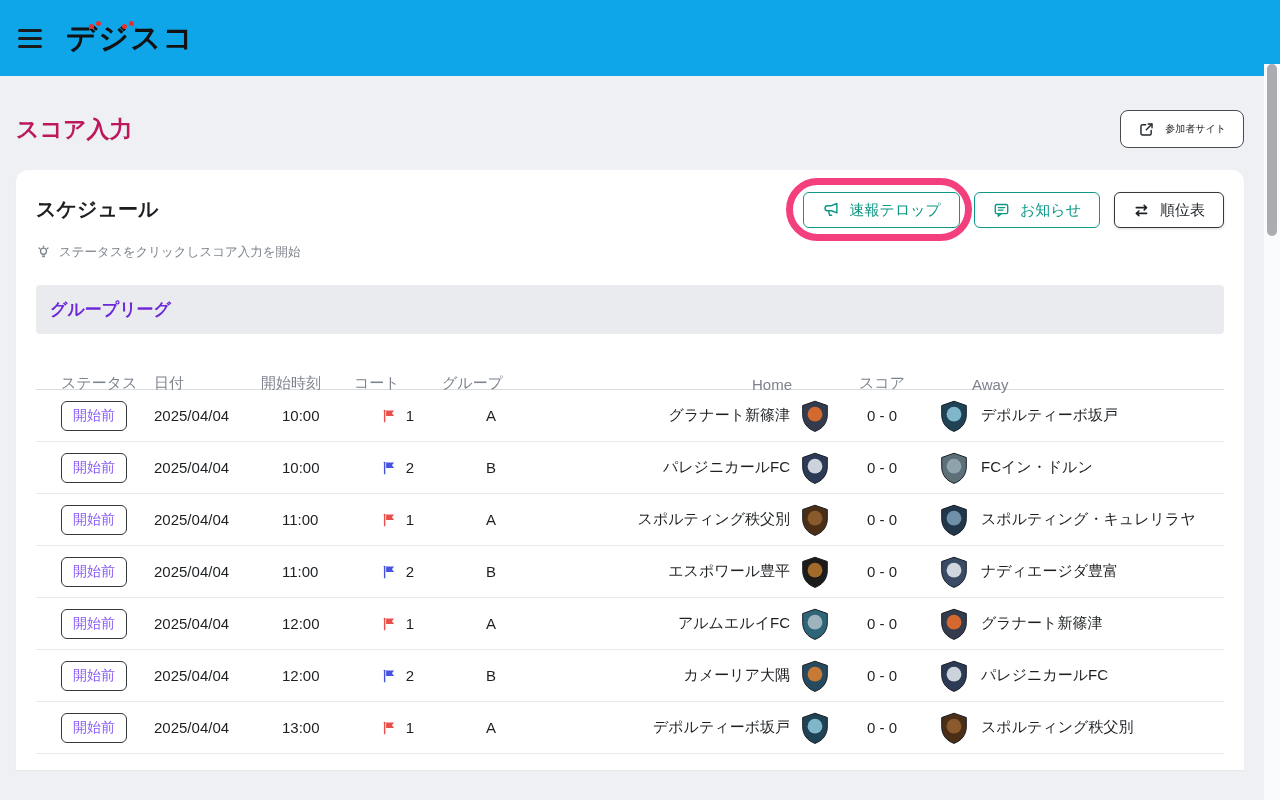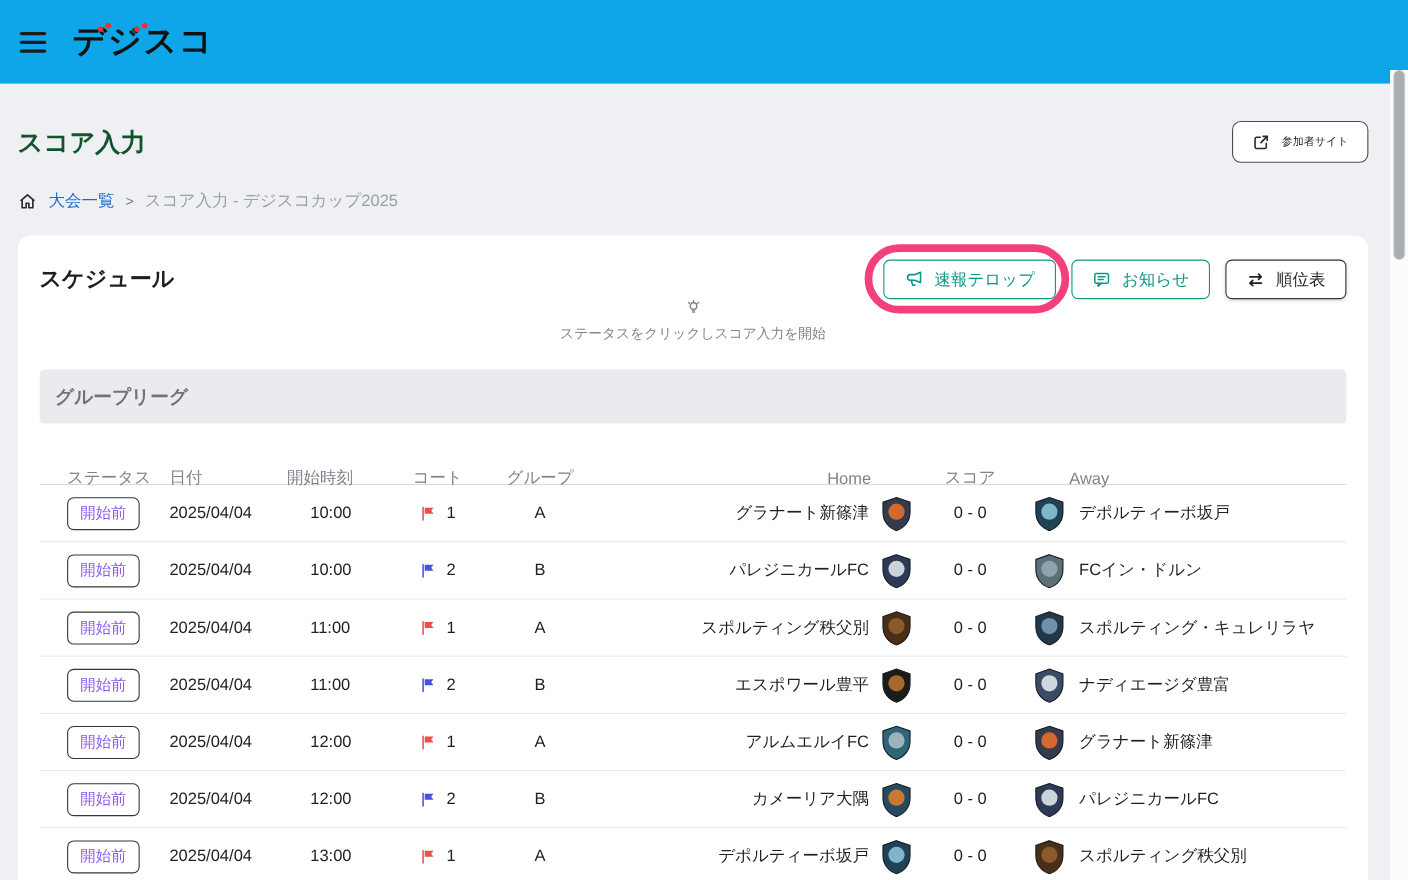--- a/index.html
+++ b/index.html
@@ -13,47 +13,47 @@
   .header { height:76px; background:#0ea5e9; display:flex; align-items:center; padding:0 16px; }
   .burger { width:24px; height:19px; display:flex; flex-direction:column; justify-content:space-between; cursor:pointer; margin:0 24px 0 2px; }
   .burger span { display:block; height:3px; background:#1b1b1b; border-radius:2px; }
   .logo { position:relative; font-size:30px; font-weight:800; letter-spacing:1.5px; color:#121212; cursor:pointer; line-height:1; }
   .logo i { position:absolute; width:5px; height:5px; border-radius:50%; background:var(--logo-red,#e8312f); }
   .logo .d1 { left:23px; top:1px; } .logo .d2 { left:30px; top:-2px; }
   .logo .d3 { left:56px; top:1px; } .logo .d4 { left:63px; top:-2px; }
   
   .page { padding:0 36px 0 16px; }
   .title-row { margin-top:34px; display:flex; justify-content:space-between; align-items:center; }
-  h1 { margin:0; font-size:23px; font-weight:bold; color:#14532d; }
+  h1 { margin:0; font-size:23px; font-weight:bold; color:#be185d; }
   .btn-participant { display:inline-flex; align-items:center; gap:10px; height:38px; padding:0 17px; background:#fff;
     border:1px solid #474c51; border-radius:8px; font-size:10px; color:#202428; cursor:pointer; font-family:inherit; }
   .breadcrumb { margin-top:25px; display:flex; align-items:center; gap:10px; font-size:15px; }
   .crumb-link { color:var(--link-blue,#1b6ed3); cursor:pointer; }
   .crumb-sep { color:#7d838a; font-size:13px; }
   .crumb-cur { color:#9aa0a6; }
   
   .card { margin-top:22px; background:#fff; border-radius:12px 12px 0 0; padding:22px 20px 0; height:600px;
     box-shadow:0 1px 2px rgba(60,64,67,.06); }
   .card-head { display:flex; justify-content:space-between; align-items:flex-start; }
   h2 { margin:4px 0 0; font-size:20px; font-weight:bold; color:#1c1e21; }
   .actions { display:flex; gap:14px; }
   .ring-wrap { position:relative; }
   .ring { position:absolute; top:-14px; bottom:-13px; left:-17px; right:-12px; border:7px solid var(--highlight-pink,#f43f7f);
     border-radius:33px; pointer-events:none; z-index:2; }
   .btn { display:inline-flex; align-items:center; gap:10px; height:36px; padding:0 18px; background:#fff; border-radius:6px;
     font-size:15px; cursor:pointer; font-family:inherit; }
   .btn.teal { border:1px solid var(--accent-teal,#0e9784); color:var(--accent-teal,#0e9784); }
   .btn.dark { border:1px solid #33383d; color:#1d2126; box-shadow:0 1px 3px rgba(0,0,0,.15); }
-  .hint { margin-top:0; display:flex; align-items:center; gap:8px; font-size:12.5px; color:#7e848d;flex-direction:column; }
-  .group-bar { margin-top:24px; background:#e9ebee; border-radius:4px; padding:13px 14px; font-size:17px; font-weight:bold; color:#737373; }
+  .hint { margin-top:16px; display:flex; align-items:center; gap:8px; font-size:12.5px; color:#7e848d; }
+  .group-bar { margin-top:24px; background:#e9ebee; border-radius:4px; padding:13px 14px; font-size:17px; font-weight:bold; color:#6d28d9; }
   
   .thead, .trow { display:grid; grid-template-columns:112px 108px 98px 88px 98px 1fr 104px 290px; align-items:center; }
   .thead { height:56px; align-items:end; padding-bottom:13px; border-bottom:1px solid #d9dcdf; color:#7d838d; font-size:15px; }
   .th1 { padding-left:25px; } .th2 { padding-left:6px;margin-top:26px; } .th3 { padding-left:5px; }
-  .th4,.th5 { text-align:center;margin-top:40px; } .th6 { text-align:right; padding-right:38px; }
+  .th4,.th5 { text-align:left;margin-top:40px; } .th6 { text-align:right; padding-right:38px; }
   .th7 { text-align:center; } .th8 { padding-left:6px;margin-left:32px; }
   .trow { height:52px; border-bottom:1px solid #e7e9ec; font-size:15px; }
   .c1 { padding-left:25px; }
   .status-btn { border:1.5px solid #32373c; border-radius:6px; background:#fff; padding:5px 11px; font-size:14px; color:#8b5cf6;
     cursor:pointer; font-family:inherit; }
   .c2 { padding-left:6px; }
   .c3 { padding-left:26px; }
   .c4 { display:flex; align-items:center; justify-content:center; gap:10px; }
   .flag { width:14px; height:15px; flex:0 0 auto; }
   .c5 { text-align:center; }
@@ -89,29 +89,20 @@
     <button class="btn-participant">
       <svg class="icon" width="17" height="17" viewBox="0 0 20 20" fill="none" stroke="#25282c" stroke-width="1.7" stroke-linecap="round" stroke-linejoin="round">
         <path d="M9 4.5H5.2A1.7 1.7 0 0 0 3.5 6.2v8.6a1.7 1.7 0 0 0 1.7 1.7h8.6a1.7 1.7 0 0 0 1.7-1.7V11"></path>
         <path d="M12 3.5h4.5V8"></path>
         <path d="M16.2 3.8 9.8 10.2"></path>
       </svg>
       <span>参加者サイト</span>
     </button>
   </div>
 
-  <nav class="breadcrumb">
-    <svg class="icon" width="18" height="18" viewBox="0 0 20 20" fill="none" stroke="#2a2d31" stroke-width="1.7" stroke-linejoin="round">
-      <path d="M3 9.6 10 3.4l7 6.2"></path>
-      <path d="M4.6 8.4v8.1h4V12h2.8v4.5h4V8.4"></path>
-    </svg>
-    <span class="crumb-link">大会一覧</span>
-    <span class="crumb-sep">&gt;</span>
-    <span class="crumb-cur">スコア入力 - デジスコカップ2025</span>
-  </nav>
 
   <section class="card">
     <div class="card-head">
       <h2>スケジュール</h2>
       <div class="actions">
         <div class="ring-wrap">
           <div class="ring"></div>
           <button class="btn teal">
             <svg class="icon" width="18" height="18" viewBox="0 0 20 20" fill="none" stroke="currentColor" stroke-width="1.6" stroke-linecap="round" stroke-linejoin="round">
               <path d="M16.5 2.8v10.4l-6-2.4H6.2a2.8 2.8 0 0 1 0-5.6h4.3z"></path>

